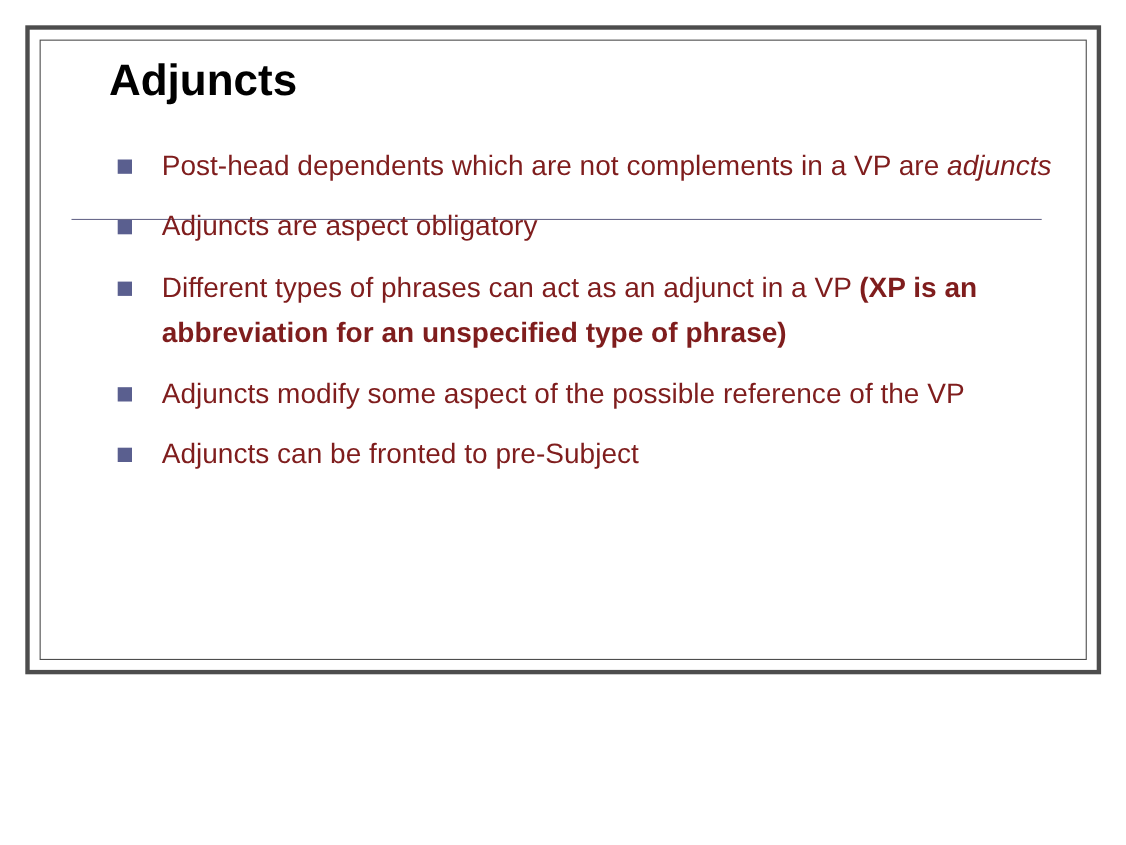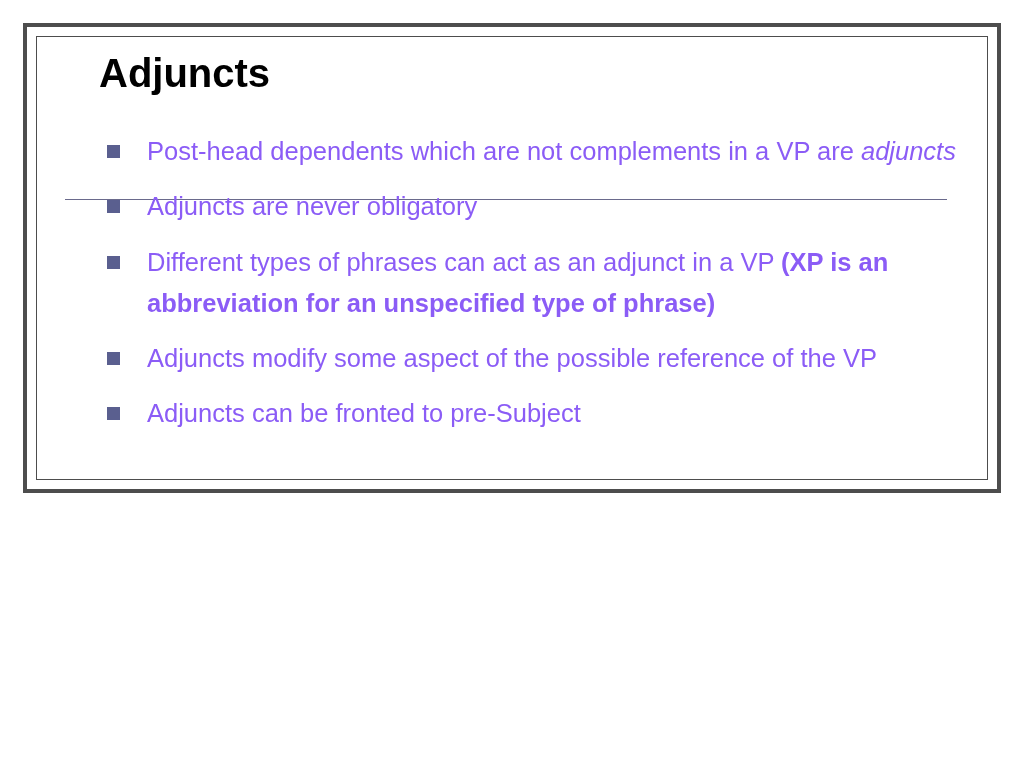--- a/index.html
+++ b/index.html
@@ -11,21 +11,21 @@
     height: 768px;
     background: #ffffff;
     font-family: "Liberation Sans", sans-serif;
     overflow: hidden;
   }
   .slide-outer {
     position: absolute;
     left: 23px;
     top: 23px;
     width: 978px;
-    height: 470px;
+    height: 590px;
     border: 4px solid #4d4d4d;
     box-sizing: border-box;
     background: #ffffff;
   }
   .slide-inner {
     position: absolute;
     left: 9px;
     top: 9px;
     right: 9px;
     bottom: 9px;
@@ -68,21 +68,21 @@
     position: absolute;
     left: 32px;
     top: 14px;
     width: 13px;
     height: 13px;
     background: #5a5f8f;
   }
   .bullet-text {
     font-size: 25.5px;
     line-height: 1.62;
-    color: #8b5cf6;
+    color: #7f1d1d;
   }
   .bullet-text em {
     font-style: italic;
   }
   .bullet-text strong {
     font-weight: bold;
   }
 </style>
 </head>
 <body>
@@ -97,21 +97,21 @@
     <ul class="body-list">
       <li class="bullet-row">
         <span class="bullet-marker"></span>
         <span class="bullet-text">
           <span>Post-head dependents which are not complements in a VP are </span><em>adjuncts</em>
         </span>
       </li>
       <li class="bullet-row">
         <span class="bullet-marker"></span>
         <span class="bullet-text">
-          <span>Adjuncts are never obligatory</span>
+          <span>Adjuncts are aspect obligatory</span>
         </span>
       </li>
       <li class="bullet-row">
         <span class="bullet-marker"></span>
         <span class="bullet-text">
           <span>Different types of phrases can act as an adjunct in a VP </span><strong>(XP is an abbreviation for an unspecified type of phrase)</strong>
         </span>
       </li>
       <li class="bullet-row">
         <span class="bullet-marker"></span>

